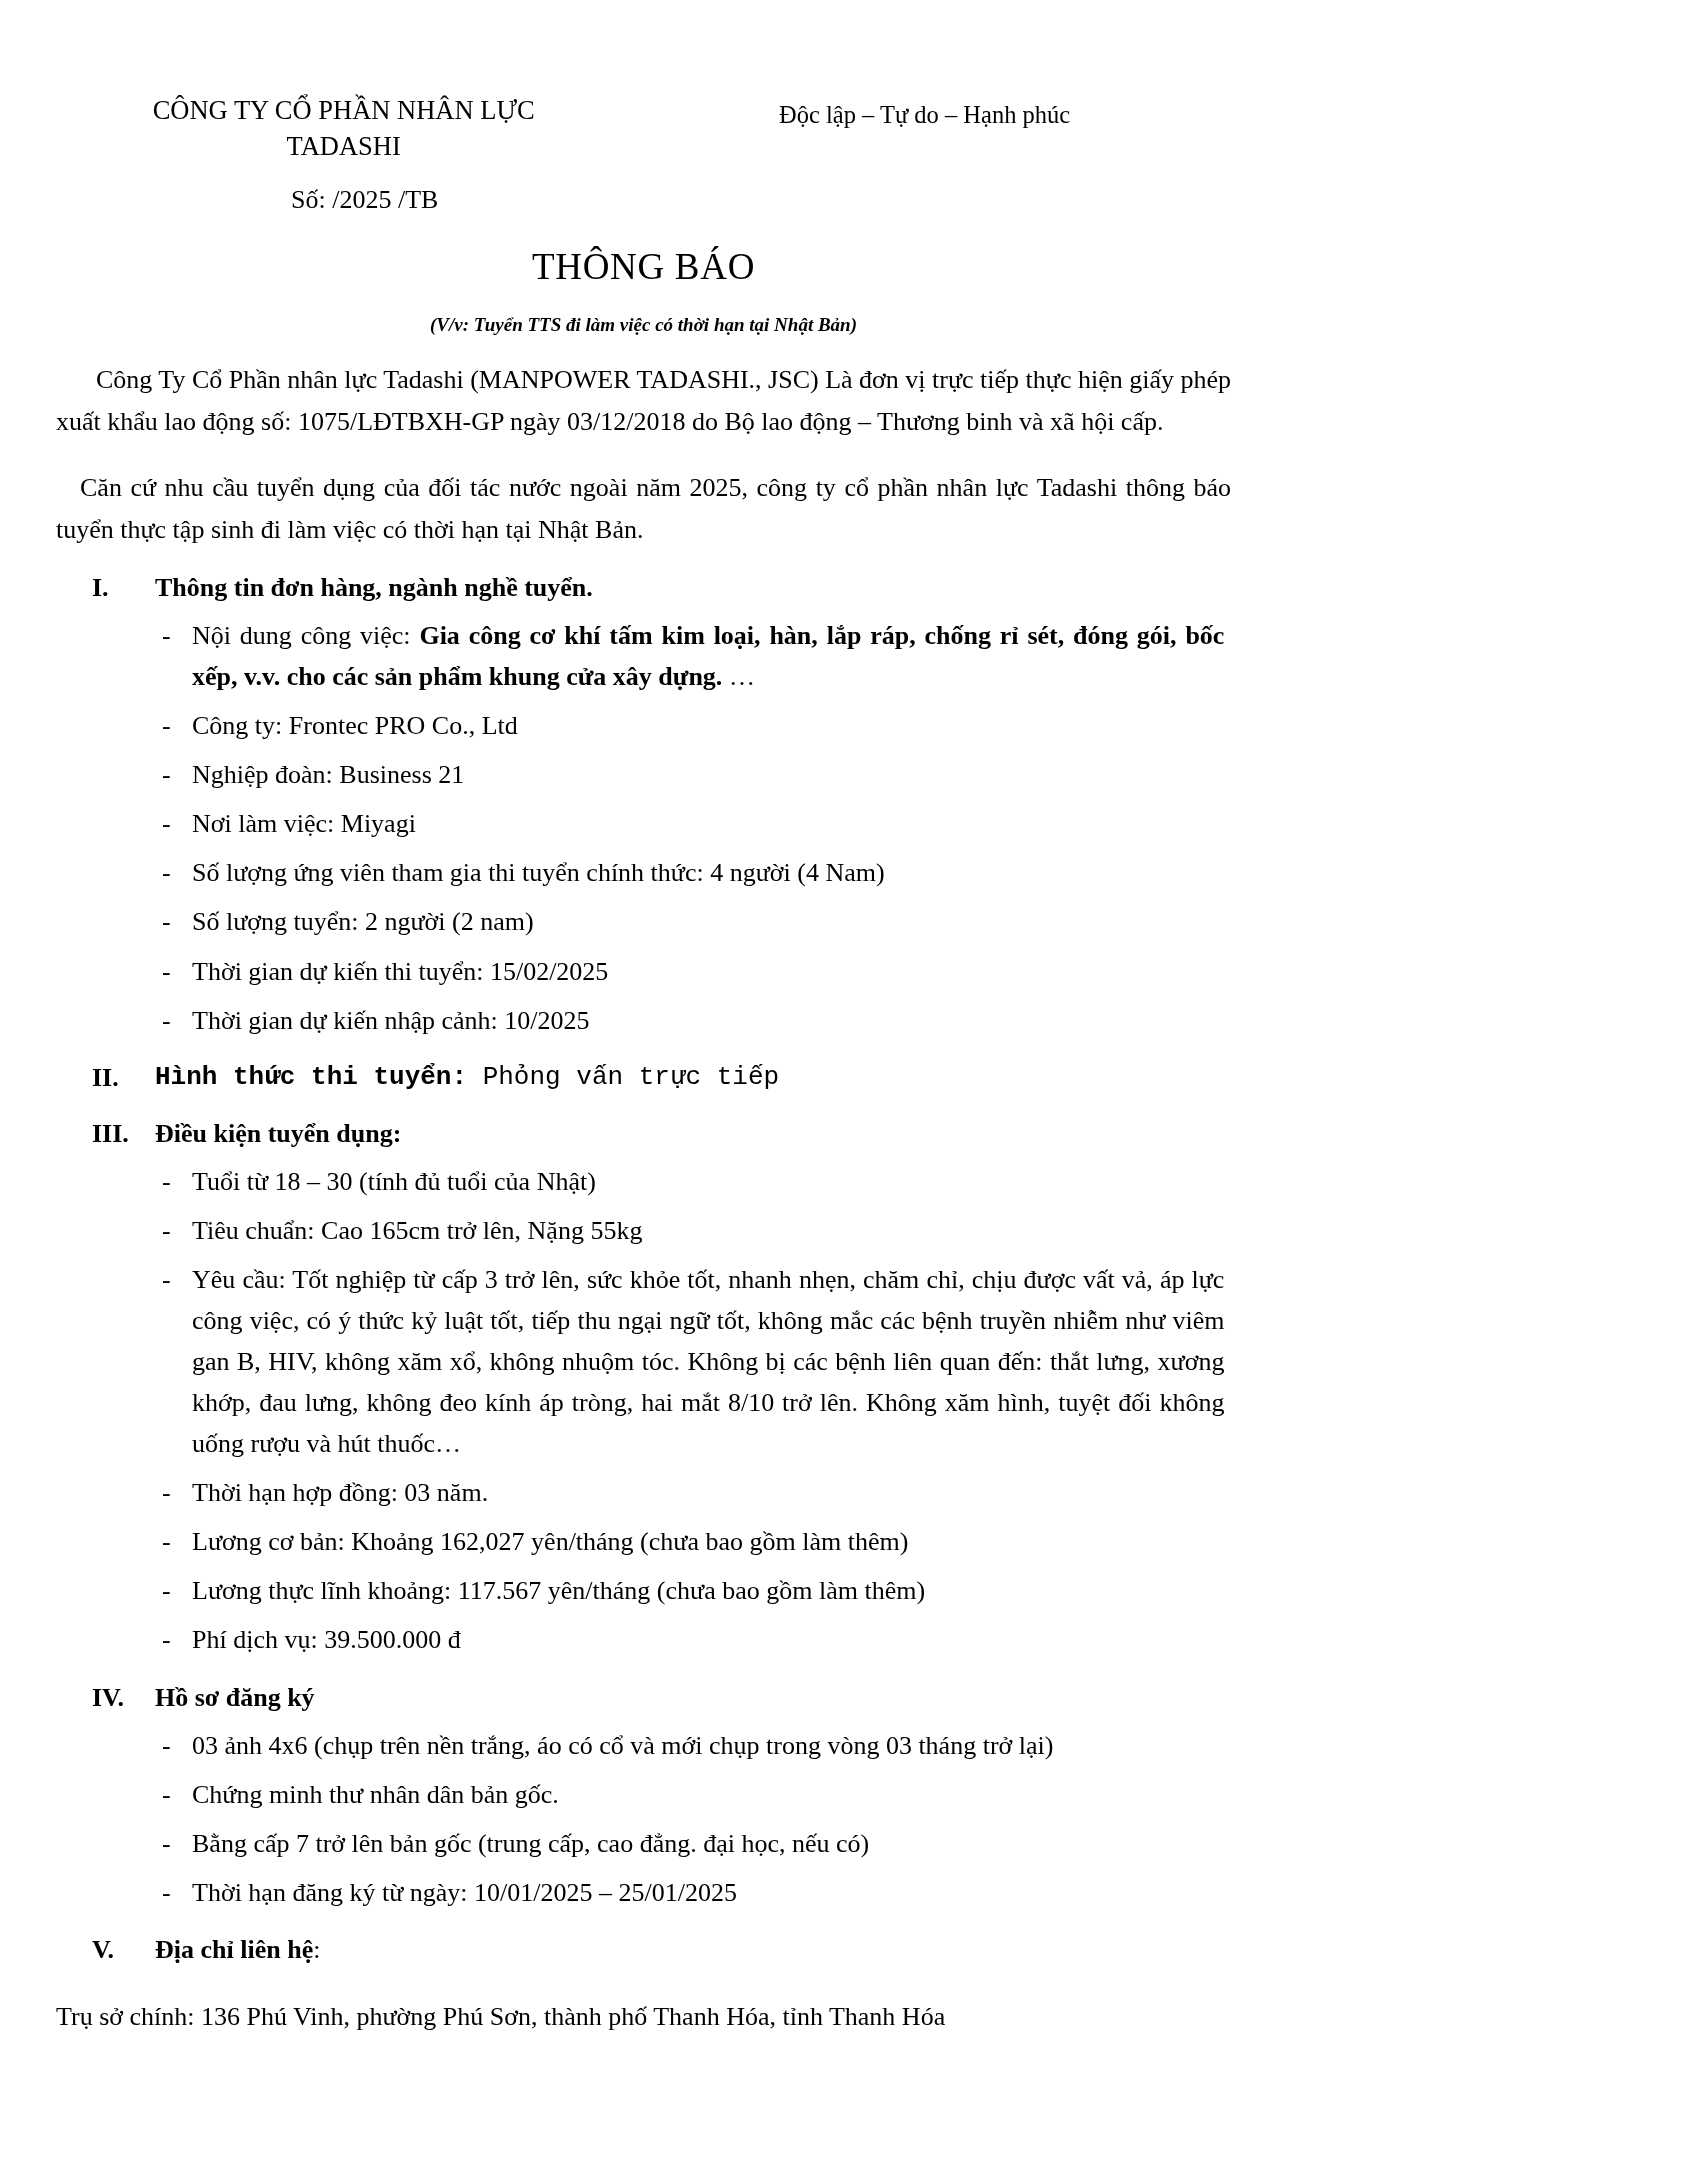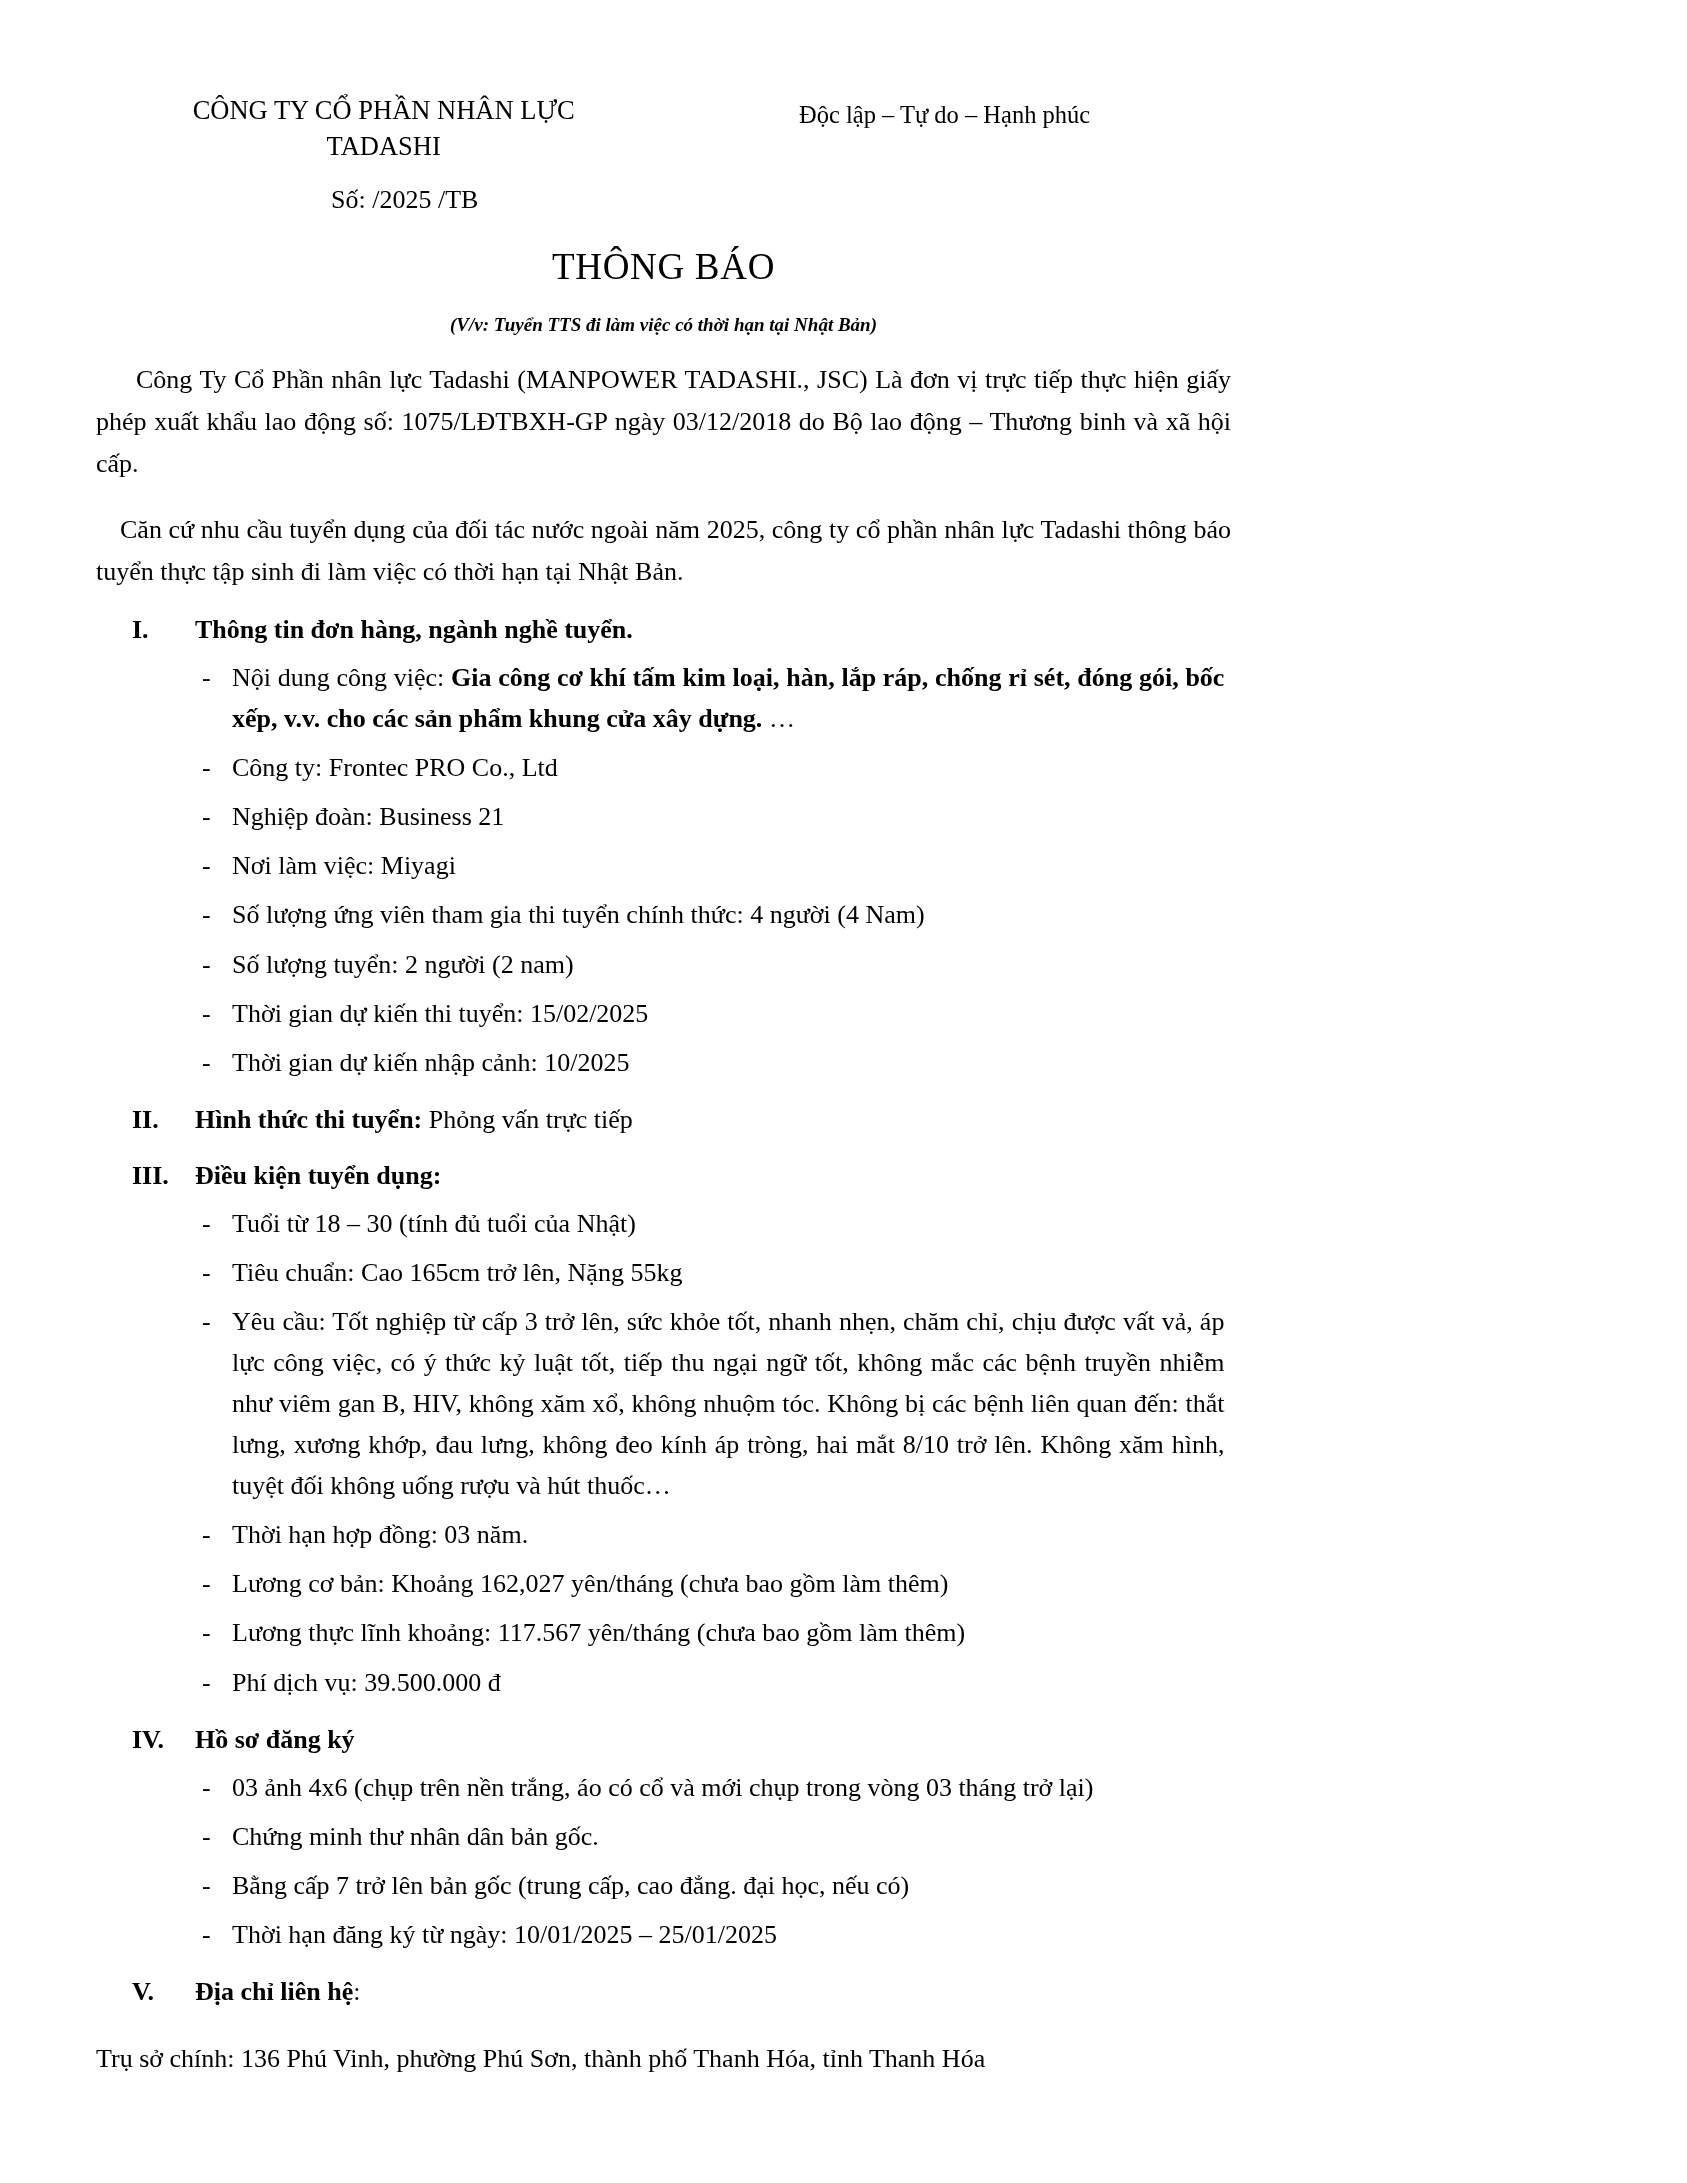--- a/index.html
+++ b/index.html
@@ -11,21 +11,21 @@
     width: 1687px;
     min-height: 2183px;
     font-family: "Liberation Serif", "DejaVu Serif", serif;
     color: #000000;
     -webkit-font-smoothing: antialiased;
   }
   .page {
     width: 1357px;
     min-height: 2183px;
     box-sizing: border-box;
-    padding: 73px 126px 79px 96px;
+    padding: 73px 126px 79px 56px;
     position: relative;
   }
 
   
   .header {
     display: flex;
     flex-direction: row;
     align-items: flex-start;
     justify-content: flex-start;
     margin-top: 20px;
@@ -94,20 +94,21 @@
   .section-head .numeral {
     width: 99px;
     padding-left: 36px;
     box-sizing: border-box;
   }
   .section-head .sec-text {
     flex: 1;
   }
   .section-head.normal .sec-text {
     font-weight: normal;
+    font-family: Liberation Mono, monospace;
   }
   .section-head.normal .sec-text b {
     font-weight: bold;
   }
 
   
   .plain-line {
     font-size: 26px;
     line-height: 1.55;
     margin-top: 6.6px;

